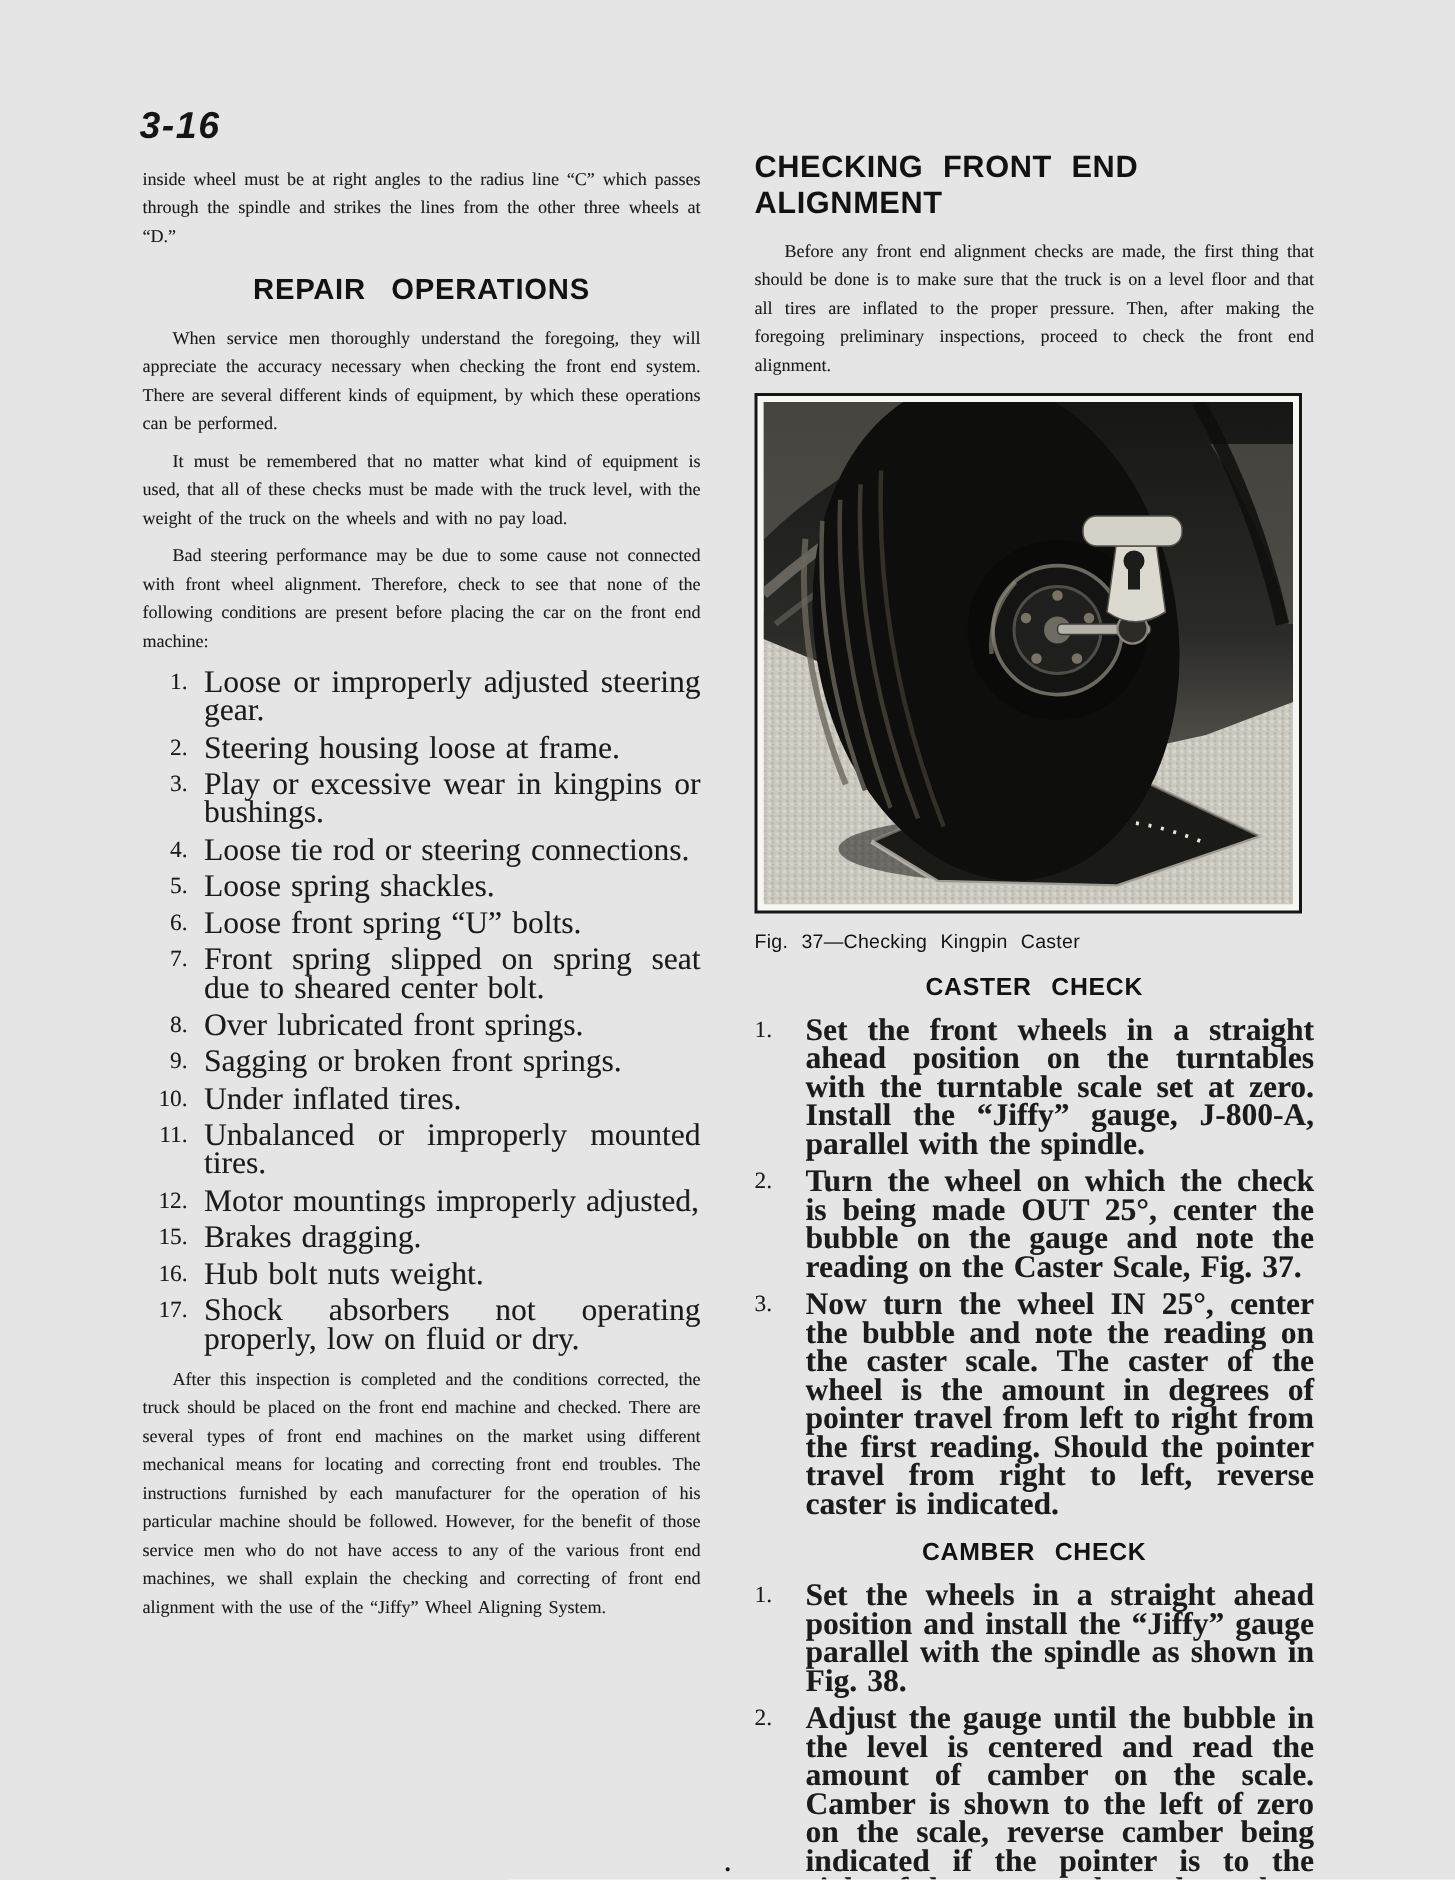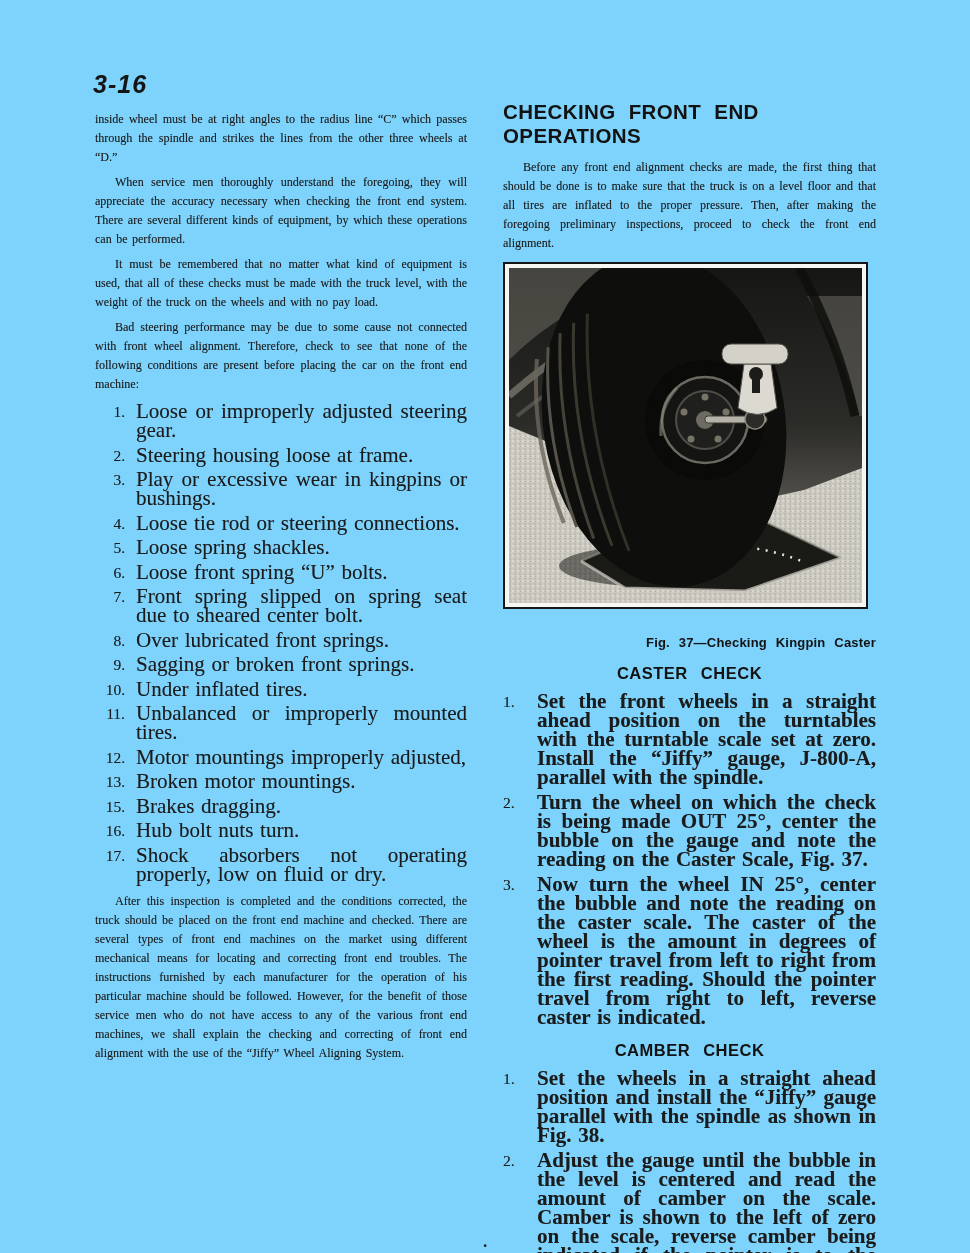--- a/index.html
+++ b/index.html
@@ -4,21 +4,21 @@
 <style>
   html, body { margin: 0; padding: 0; }
   body {
     width: 970px; height: 1253px;
     background: #ffffff;
     font-family: "Liberation Serif", serif;
   }
   .page {
     position: relative;
     width: 970px; height: 1253px;
-    background: #7dd3fc;
+    background: #e5e5e5;
     color: #1b1b1b;
     overflow: hidden;
   }
   .page-number {
     position: absolute; left: 93px; top: 70px;
     font-family: "Liberation Sans", sans-serif;
     font-weight: 700; font-style: italic;
     font-size: 25px; letter-spacing: 1px;
     color: #151515;
   }
@@ -80,42 +80,43 @@
   figure.fig { margin: 9px 0 4px 0; padding: 0; }
   .photo-frame {
     width: 365px; height: 347px;
     box-sizing: border-box;
     border: 2px solid #161616;
     padding: 4px;
     background: #f6f6f3;
   }
   .photo-frame svg { display: block; }
   .fig-caption {
-    text-align: right;
-    font-family: "Liberation Sans", sans-serif;
-    font-weight: 700; font-size: 13px;
+    text-align: left;
+    font-family: "Liberation Sans", sans-serif;
+    font-weight: 400; font-size: 13px;
     word-spacing: 5px; letter-spacing: 0.2px;
-    margin-top: 26px;
+    margin-top: 11px;
     color: #121212;
   }
   .footer-dot {
     position: absolute; left: 483px; top: 1232px;
     font-size: 17px; font-weight: 700; color: #111;
   }
 </style>
 </head>
 <body>
 
 <div class="page">
 
   <div class="page-number">3-16</div>
 
   <div class="col col-left">
     <p class="body-text">inside wheel must be at right angles to the radius line “C” which passes through the spindle and strikes the lines from the other three wheels at “D.”</p>
 
+    <h2 class="section-heading">REPAIR OPERATIONS</h2>
 
     <p class="body-text indent">When service men thoroughly understand the foregoing, they will appreciate the accuracy necessary when checking the front end system. There are several different kinds of equipment, by which these operations can be performed.</p>
     <p class="body-text indent">It must be remembered that no matter what kind of equipment is used, that all of these checks must be made with the truck level, with the weight of the truck on the wheels and with no pay load.</p>
     <p class="body-text indent">Bad steering performance may be due to some cause not connected with front wheel alignment. Therefore, check to see that none of the following conditions are present before placing the car on the front end machine:</p>
 
     <ol class="num-list">
       <li>
           <span class="num">1.</span>
           <span class="txt">Loose or improperly adjusted steering gear.</span>
         </li>
@@ -157,42 +158,38 @@
         </li>
       <li>
           <span class="num">11.</span>
           <span class="txt">Unbalanced or improperly mounted tires.</span>
         </li>
       <li>
           <span class="num">12.</span>
           <span class="txt">Motor mountings improperly adjusted,</span>
         </li>
       <li>
-          <span class="num">13.</span>
-          <span class="txt">Broken motor mountings.</span>
-        </li>
-      <li>
           <span class="num">15.</span>
           <span class="txt">Brakes dragging.</span>
         </li>
       <li>
           <span class="num">16.</span>
-          <span class="txt">Hub bolt nuts turn.</span>
+          <span class="txt">Hub bolt nuts weight.</span>
         </li>
       <li>
           <span class="num">17.</span>
           <span class="txt">Shock absorbers not operating properly, low on fluid or dry.</span>
         </li>
     </ol>
 
     <p class="body-text indent">After this inspection is completed and the conditions corrected, the truck should be placed on the front end machine and checked. There are several types of front end machines on the market using different mechanical means for locating and correcting front end troubles. The instructions furnished by each manufacturer for the operation of his particular machine should be followed. However, for the benefit of those service men who do not have access to any of the various front end machines, we shall explain the checking and correcting of front end alignment with the use of the “Jiffy” Wheel Aligning System.</p>
   </div>
 
   <div class="col col-right">
-    <h1 class="main-heading">CHECKING FRONT END OPERATIONS</h1>
+    <h1 class="main-heading">CHECKING FRONT END ALIGNMENT</h1>
 
     <p class="body-text indent">Before any front end alignment checks are made, the first thing that should be done is to make sure that the truck is on a level floor and that all tires are inflated to the proper pressure. Then, after making the foregoing preliminary inspections, proceed to check the front end alignment.</p>
 
     <figure class="fig">
       <div class="photo-frame">
         <svg width="353" height="335" viewBox="0 0 353 335" preserveAspectRatio="none">
           <defs>
             <pattern id="weave" width="5" height="5" patternUnits="userSpaceOnUse">
               <rect width="5" height="5" fill="#ccc9c0"></rect>
               <rect x="0" y="0" width="2" height="2" fill="#bcb9b0"></rect>

